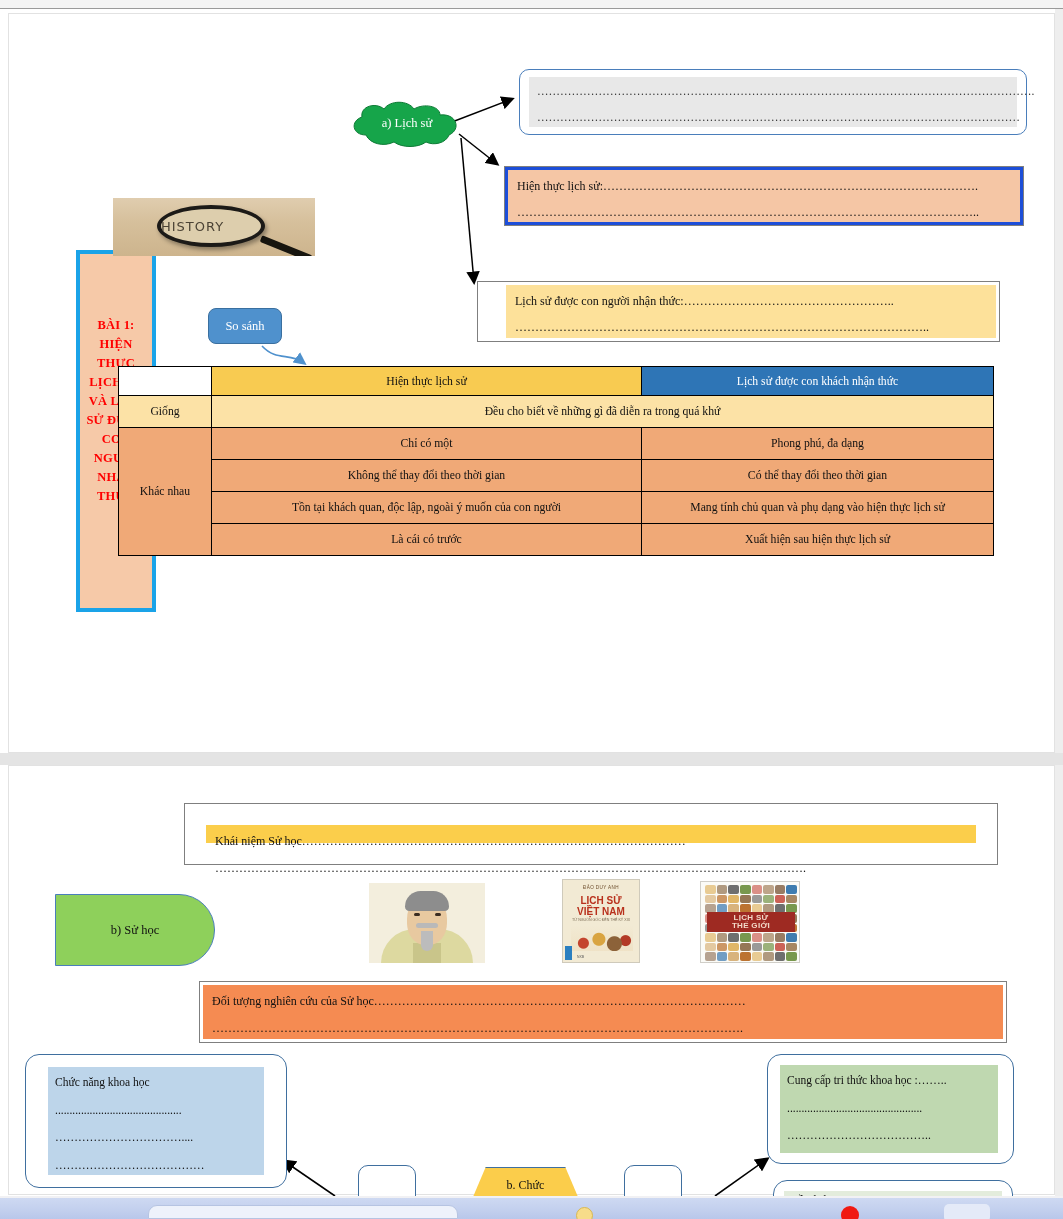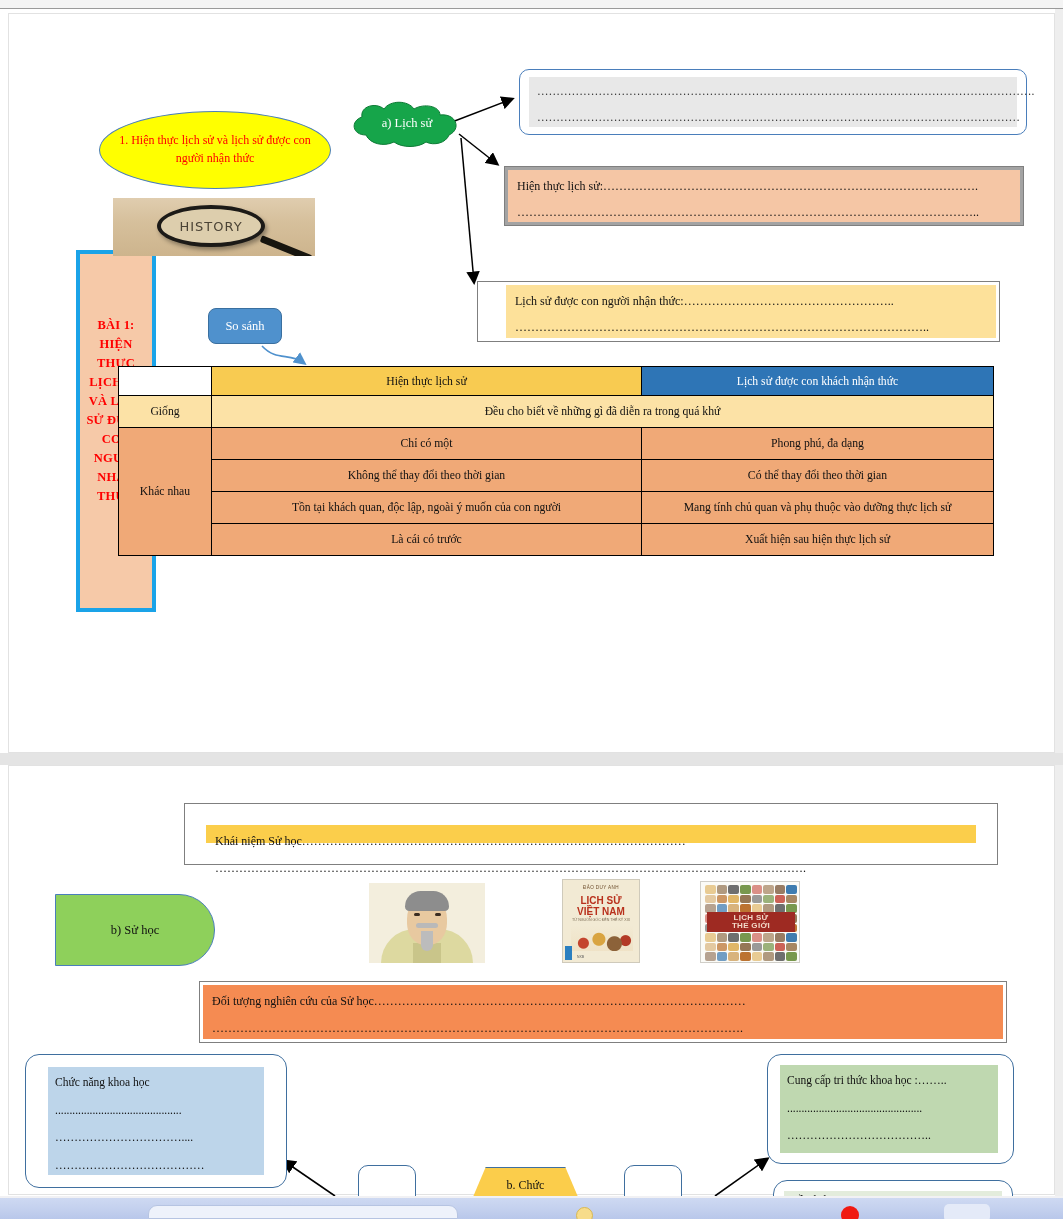--- a/index.html
+++ b/index.html
@@ -79,21 +79,21 @@
   }
   .history-photo .wood {
     position:absolute; inset:0;
     background:
       linear-gradient(180deg,#e0cdaf 0%,#d6c09c 40%,#cdb48d 100%);
   }
   .history-photo .lens {
     position: absolute; left: 44px; top: 7px; width: 108px; height: 42px;
     border: 4px solid #1c1a17; border-radius: 50%;
     background: #ddcead;
-    display:flex; align-items:center; justify-content:center;
+    display:flex; align-items:center; justify-content:flex-start;
     box-shadow: 2px 3px 4px rgba(0,0,0,.35);
   }
   .history-photo .lens span {
     font-family: "DejaVu Sans", sans-serif;
     font-size: 13px; letter-spacing: 1px; color: #4b4335;
   }
   .history-photo .handle {
     position:absolute; left: 148px; top: 37px; width: 54px; height: 7px;
     background:#17150f; transform: rotate(22deg); transform-origin: left center;
     border-radius: 2px;
@@ -116,21 +116,21 @@
     padding: 7px 9px;
   }
   .box-rounded-gray .inner {
     background:#e8e8e8; width:100%; height:100%;
     padding: 4px 8px 0 8px;
     font-size: 11.5px; color:#333; line-height:1.9;
   }
 
   .box-peach {
     position: absolute; left: 503px; top: 165px; width: 520px; height: 60px;
-    border: 1px solid #7f7f7f; background: #a3a3a3; padding: 3px 3px;
+    border: 1px solid #7f7f7f; background: #1d4ed8; padding: 3px 3px;
   }
   .box-peach .inner {
     background:#f5c6a5; width:100%; height:100%;
     padding: 5px 9px; font-size: 12px; color:#111; line-height: 1.85;
   }
 
   .box-amber {
     position: absolute; left: 476px; top: 280px; width: 523px; height: 61px;
     border: 1px solid #7f7f7f; background: #ffffff; padding: 3px 3px;
   }
@@ -386,23 +386,20 @@
 
       <line x1="452" y1="124" x2="465" y2="268" stroke="#000" stroke-width="1.5" marker-end="url(#ah)"></line>
 
       <path d="M253,332 C268,348 280,338 295,349" fill="none" stroke="#4f91cd" stroke-width="1.6" marker-end="url(#ahb)"></path>
     </svg>
 
     <div class="bai-bar" style="left:19px; top:236px;margin-left:48px;">
       <div class="txt">BÀI 1: HIỆN THỰC LỊCH SỬ VÀ LỊCH SỬ ĐƯỢC CON NGƯỜI NHẬN THỨC</div>
     </div>
 
-    <div class="ellipse-yellow" style="left:90px; top:97px;">
-      <div class="txt">1. Hiện thực lịch sử và lịch sử được con người nhận thức</div>
-    </div>
 
     <div class="history-photo" style="left:104px; top:184px;">
       <div class="wood"></div>
       <div class="handle"></div>
       <div class="lens">
         <span>HISTORY</span>
       </div>
     </div>
 
     <div class="cloud-green" style="left:337px; top:87px;">
@@ -452,21 +449,21 @@
             <td class="c-label khac-label" rowspan="4">Khác nhau</td>
             <td class="c-left diff-cell">Chỉ có một</td>
             <td class="c-right diff-cell">Phong phú, đa dạng</td>
           </tr>
           <tr>
             <td class="c-left diff-cell">Không thể thay đổi theo thời gian</td>
             <td class="c-right diff-cell">Có thể thay đổi theo thời gian</td>
           </tr>
           <tr>
             <td class="c-left diff-cell">Tồn tại khách quan, độc lập, ngoài ý muốn của con người</td>
-            <td class="c-right diff-cell">Mang tính chủ quan và phụ thuộc vào dưỡng thực lịch sử</td>
+            <td class="c-right diff-cell">Mang tính chủ quan và phụ dạng vào hiện thực lịch sử</td>
           </tr>
           <tr>
             <td class="c-left diff-cell">Là cái có trước</td>
             <td class="c-right diff-cell">Xuất hiện sau hiện thực lịch sử</td>
           </tr>
         </tbody>
     </table>
 
   </div>
 

